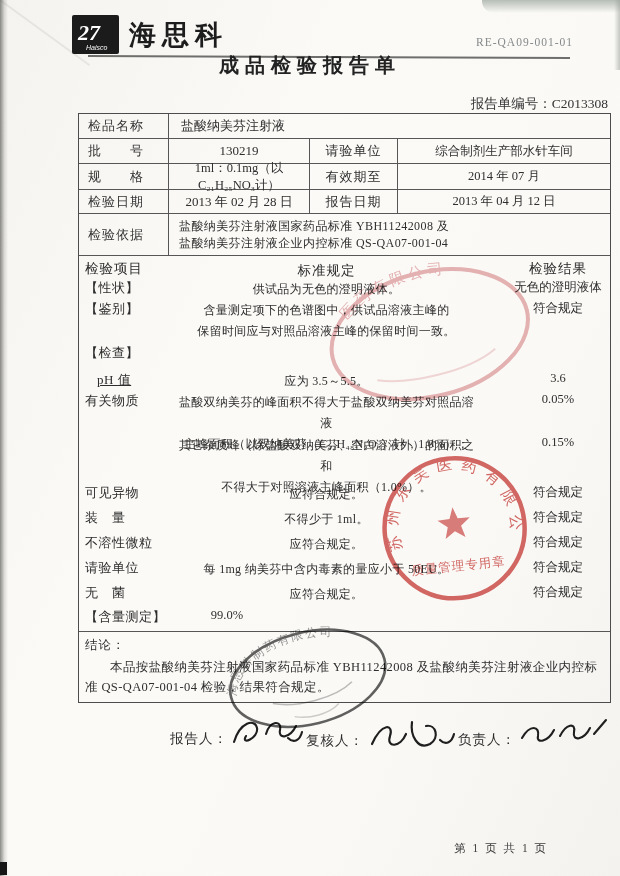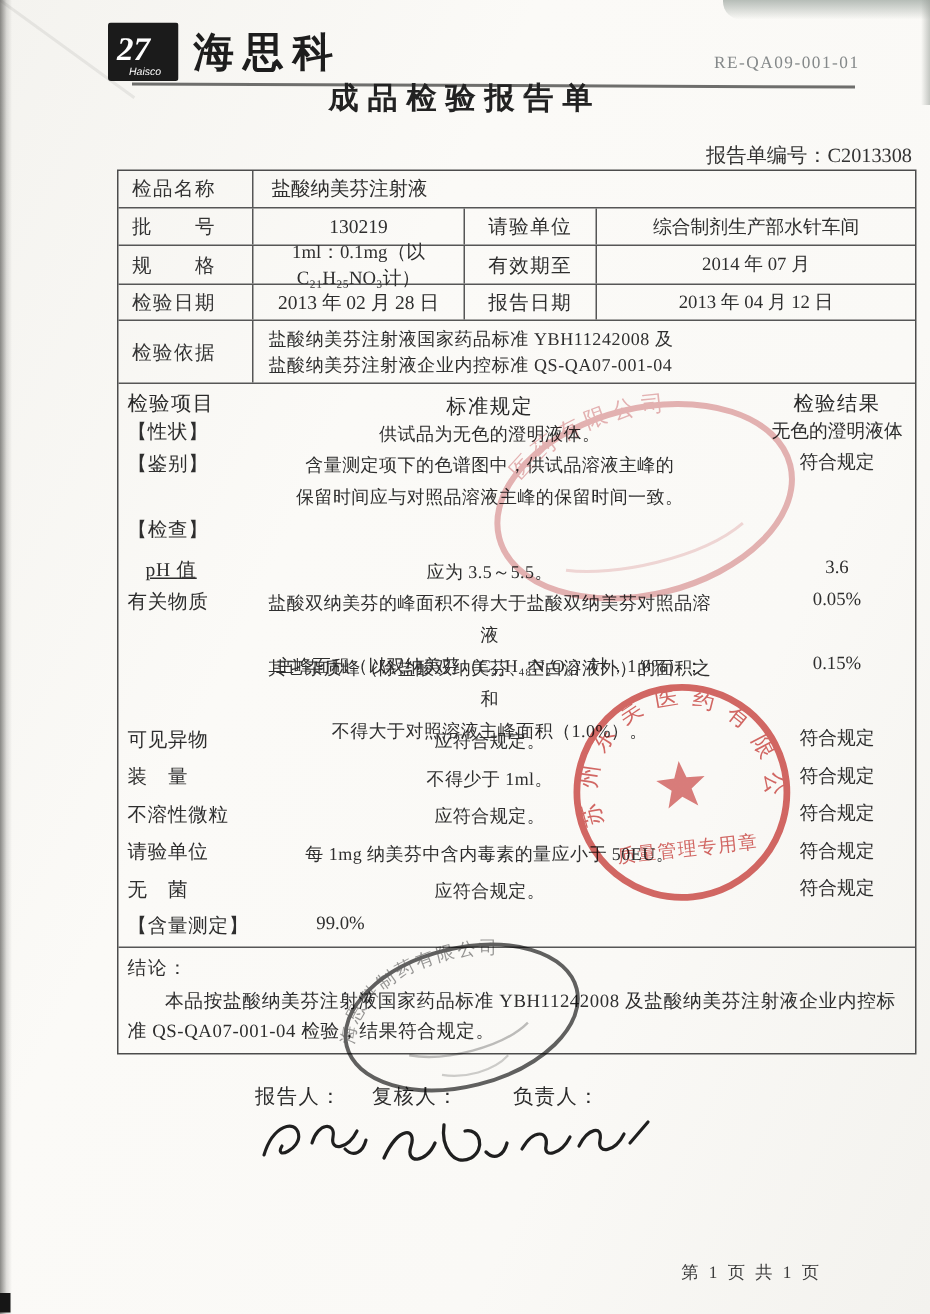--- a/index.html
+++ b/index.html
@@ -50,21 +50,21 @@
   .ires{width:104px;text-align:center;font-size:12.5px;flex-shrink:0;}
   .ihead .iname,.ihead .ispec,.ihead .ires{font-size:13.5px;letter-spacing:1px;color:#2a2a2a;white-space:nowrap;}
 
   
   .concl{height:71px;box-sizing:border-box;padding:5px 8px 0 6px;font-size:12.5px;}
   .concl-label{letter-spacing:1px;}
   .concl-text{margin-top:3px;text-indent:2em;line-height:20px;letter-spacing:.4px;}
 
   
   .sigrow{position:absolute;left:170px;top:712px;display:flex;align-items:flex-start;font-size:13.5px;color:#2c2c2c;}
-  .siggroup{display:flex;align-items:flex-start;flex-direction:column;}
+  .siggroup{display:flex;align-items:center;}
   .siglabel{margin-top:10px;letter-spacing:1px;white-space:nowrap;}
   .sig{margin:0 2px 0 0;}
 
   
   .stamp{position:absolute;mix-blend-mode:multiply;pointer-events:none;}
   .stamp-red-oval{left:318px;top:256px;transform:rotate(-14deg);opacity:.55;}
   .stamp-red-circle{left:372px;top:452px;transform:rotate(-6deg);opacity:.85;}
   .stamp-black-oval{left:220px;top:620px;transform:rotate(-14deg);opacity:.8;}
 
   .footer{position:absolute;right:72px;top:841px;font-size:11.5px;letter-spacing:2px;color:#3c3c3c;}

